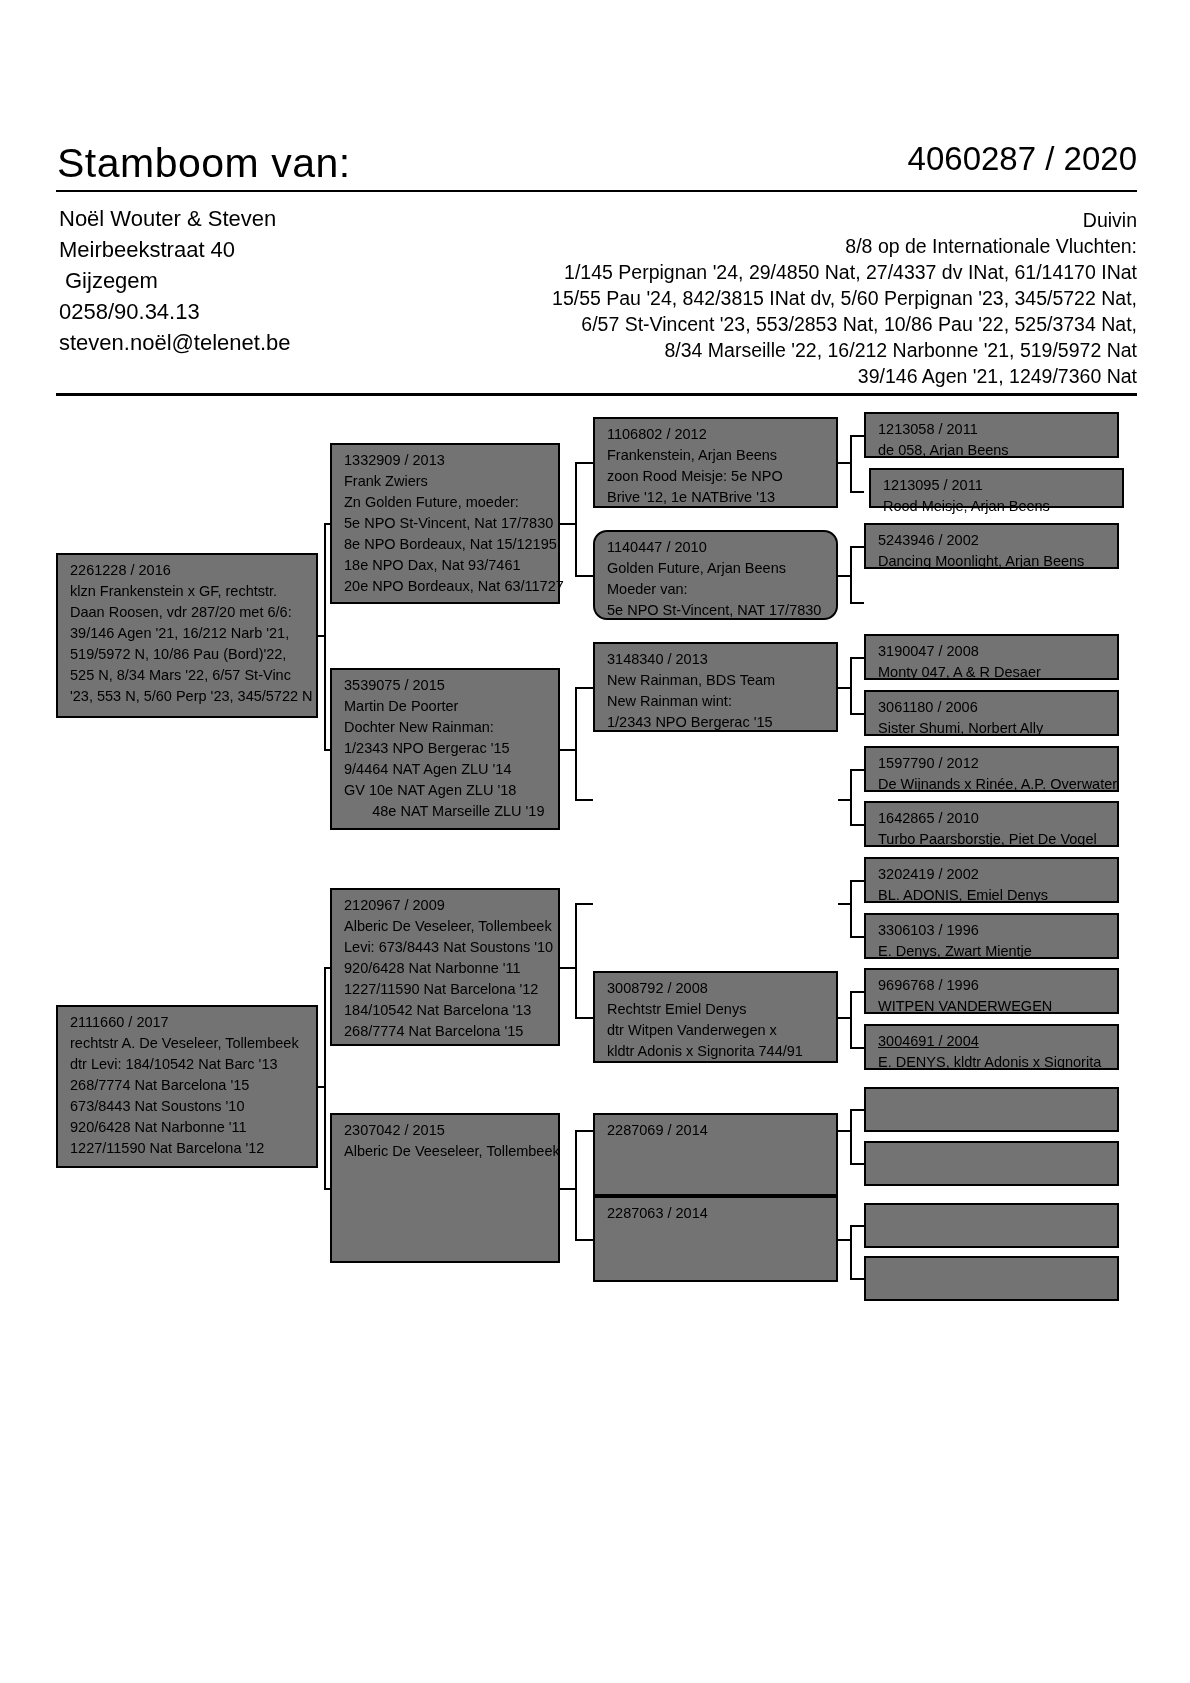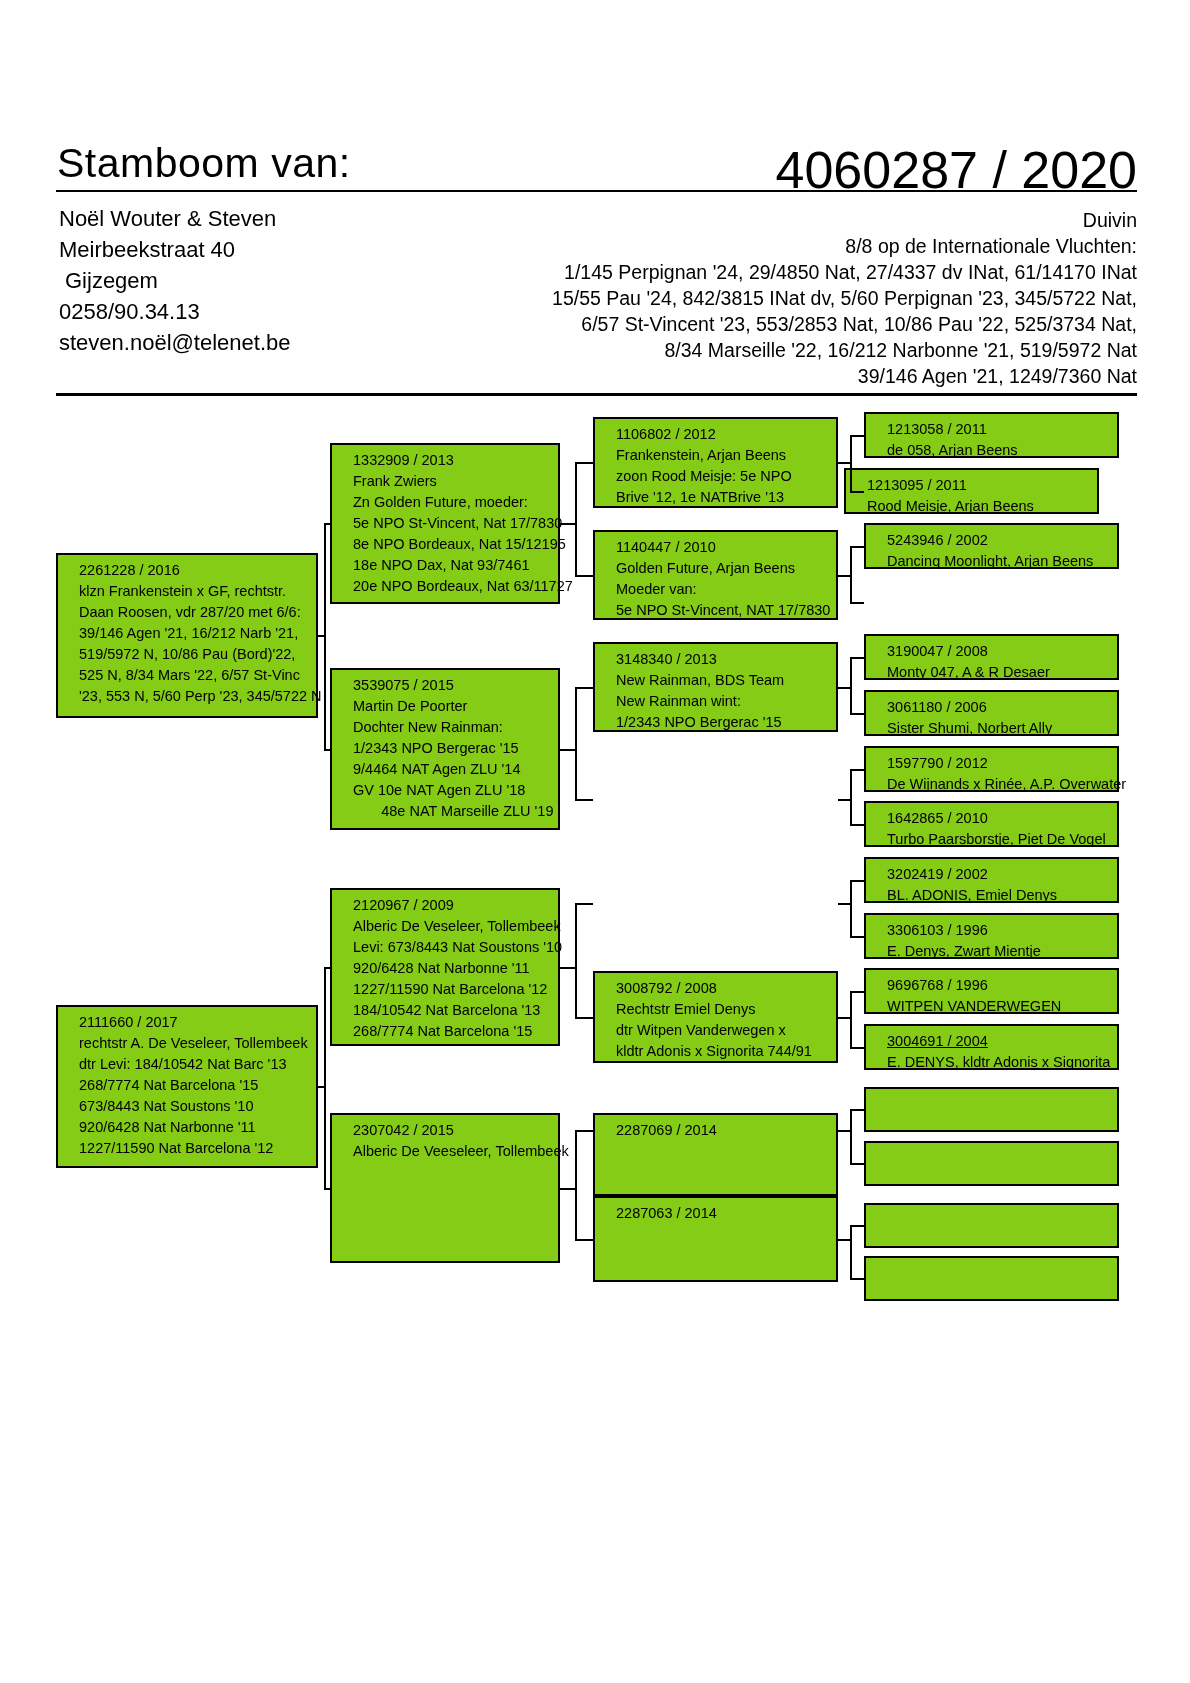--- a/index.html
+++ b/index.html
@@ -1,31 +1,31 @@
 <!DOCTYPE html>
 <html><head>
 <meta charset="utf-8">
 <style>
   html,body{margin:0;padding:0;background:#ffffff;}
   .page{
     position:relative;width:1190px;height:1683px;background:#fff;
     font-family:"Liberation Sans","DejaVu Sans",sans-serif;color:#000;overflow:hidden;
   }
   .title{position:absolute;left:57px;top:140px;font-size:41px;letter-spacing:0.5px;}
-  .ring{position:absolute;right:53px;top:140px;font-size:52px;}
+  .ring{position:absolute;right:53px;top:140px;font-size:33px;}
   .rule{position:absolute;left:56px;width:1081px;background:#000;}
   .rule1{top:190px;height:2px;}
   .rule2{top:393px;height:3px;}
   .owner{position:absolute;left:59px;top:203px;font-size:22px;line-height:31px;}
   .owner .indent{padding-left:6px;}
   .bird{position:absolute;right:53px;top:207px;font-size:19.5px;line-height:26px;text-align:right;}
   #tree{position:absolute;left:0;top:0;width:1190px;height:1683px;}
   .box{
-    position:absolute;border:2px solid #000;background:#84cc16;
-    padding:5px 21px;box-sizing:border-box;
+    position:absolute;border:2px solid #000;background:#737373;
+    padding:5px 12px;box-sizing:border-box;
   }
   .box-line{font-size:14.5px;line-height:21px;white-space:pre;}
   .conn{position:absolute;background:#000;}
 </style>
 </head>
 <body>
 
 <div class="page">
   <div class="title">Stamboom van:</div>
   <div class="ring">4060287 / 2020</div>
@@ -100,21 +100,21 @@
       <div class="box" style="left: 330px; top: 1113px; width: 230px; height: 150px;">
         <div class="box-line">2307042 / 2015</div>
         <div class="box-line">Alberic De Veeseleer, Tollembeek</div>
       </div>
       <div class="box" style="left: 593px; top: 417px; width: 245px; height: 91px;">
         <div class="box-line">1106802 / 2012</div>
         <div class="box-line">Frankenstein, Arjan Beens</div>
         <div class="box-line">zoon Rood Meisje: 5e NPO</div>
         <div class="box-line">Brive '12, 1e NATBrive '13</div>
       </div>
-      <div class="box" style="left: 593px; top: 530px; width: 245px; height: 90px;">
+      <div class="box" style="left: 593px; top: 530px; width: 245px; height: 90px; border-radius: 14px;">
         <div class="box-line">1140447 / 2010</div>
         <div class="box-line">Golden Future, Arjan Beens</div>
         <div class="box-line">Moeder van:</div>
         <div class="box-line">5e NPO St-Vincent, NAT 17/7830</div>
       </div>
       <div class="box" style="left: 593px; top: 642px; width: 245px; height: 90px;">
         <div class="box-line">3148340 / 2013</div>
         <div class="box-line">New Rainman, BDS Team</div>
         <div class="box-line">New Rainman wint:</div>
         <div class="box-line">1/2343 NPO Bergerac '15</div>
@@ -128,21 +128,21 @@
       <div class="box" style="left: 593px; top: 1089px; width: 245px; height: 83px; margin-top: 24px;">
         <div class="box-line">2287069 / 2014</div>
       </div>
       <div class="box" style="left: 593px; top: 1196px; width: 245px; height: 86px;">
         <div class="box-line">2287063 / 2014</div>
       </div>
       <div class="box" style="left: 864px; top: 412px; width: 255px; height: 46px;">
         <div class="box-line">1213058 / 2011</div>
         <div class="box-line">de 058, Arjan Beens</div>
       </div>
-      <div class="box" style="left: 844px; top: 468px; width: 255px; height: 46px;">
+      <div class="box" style="left: 869px; top: 468px; width: 255px; height: 40px;">
         <div class="box-line">1213095 / 2011</div>
         <div class="box-line">Rood Meisje, Arjan Beens</div>
       </div>
       <div class="box" style="left: 864px; top: 523px; width: 255px; height: 46px;">
         <div class="box-line">5243946 / 2002</div>
         <div class="box-line">Dancing Moonlight, Arjan Beens</div>
       </div>
       <div class="box" style="left: 864px; top: 634px; width: 255px; height: 46px;">
         <div class="box-line">3190047 / 2008</div>
         <div class="box-line">Monty 047, A &amp; R Desaer</div>

